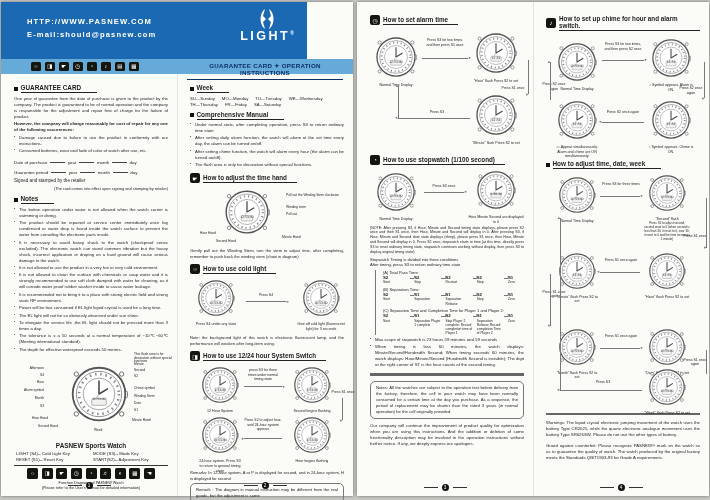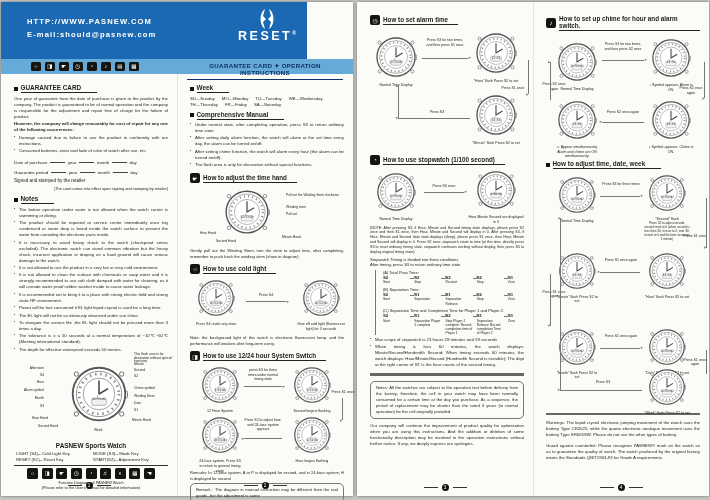--- a/index.html
+++ b/index.html
@@ -123,21 +123,21 @@
   <div class="bluehead">
     <div class="hdrleft">
       <div>HTTP://WWW.PASNEW.COM</div>
       <div>E-mail:should@pasnew.com</div>
     </div>
     <div class="hdrright">
       <svg class="logomark" width="26" height="22" viewBox="0 0 26 22">
         <path d="M11 1 C5 5 5 17 11 21 L9 14 L12 11 L9 8 Z" fill="#fff"></path>
         <path d="M15 1 C21 5 21 17 15 21 L17 14 L14 11 L17 8 Z" fill="#fff"></path>
       </svg>
-      <div class="brand"><span>RESET</span><sup>®</sup></div>
+      <div class="brand"><span>LIGHT</span><sup>®</sup></div>
     </div>
   </div>
   <div class="band">
     <div class="bandicons">
       <span class="ico"></span>
       <span class="ico"></span>
       <span class="ico"></span>
       <span class="ico"></span>
       <span class="ico"></span>
       <span class="ico"></span>

